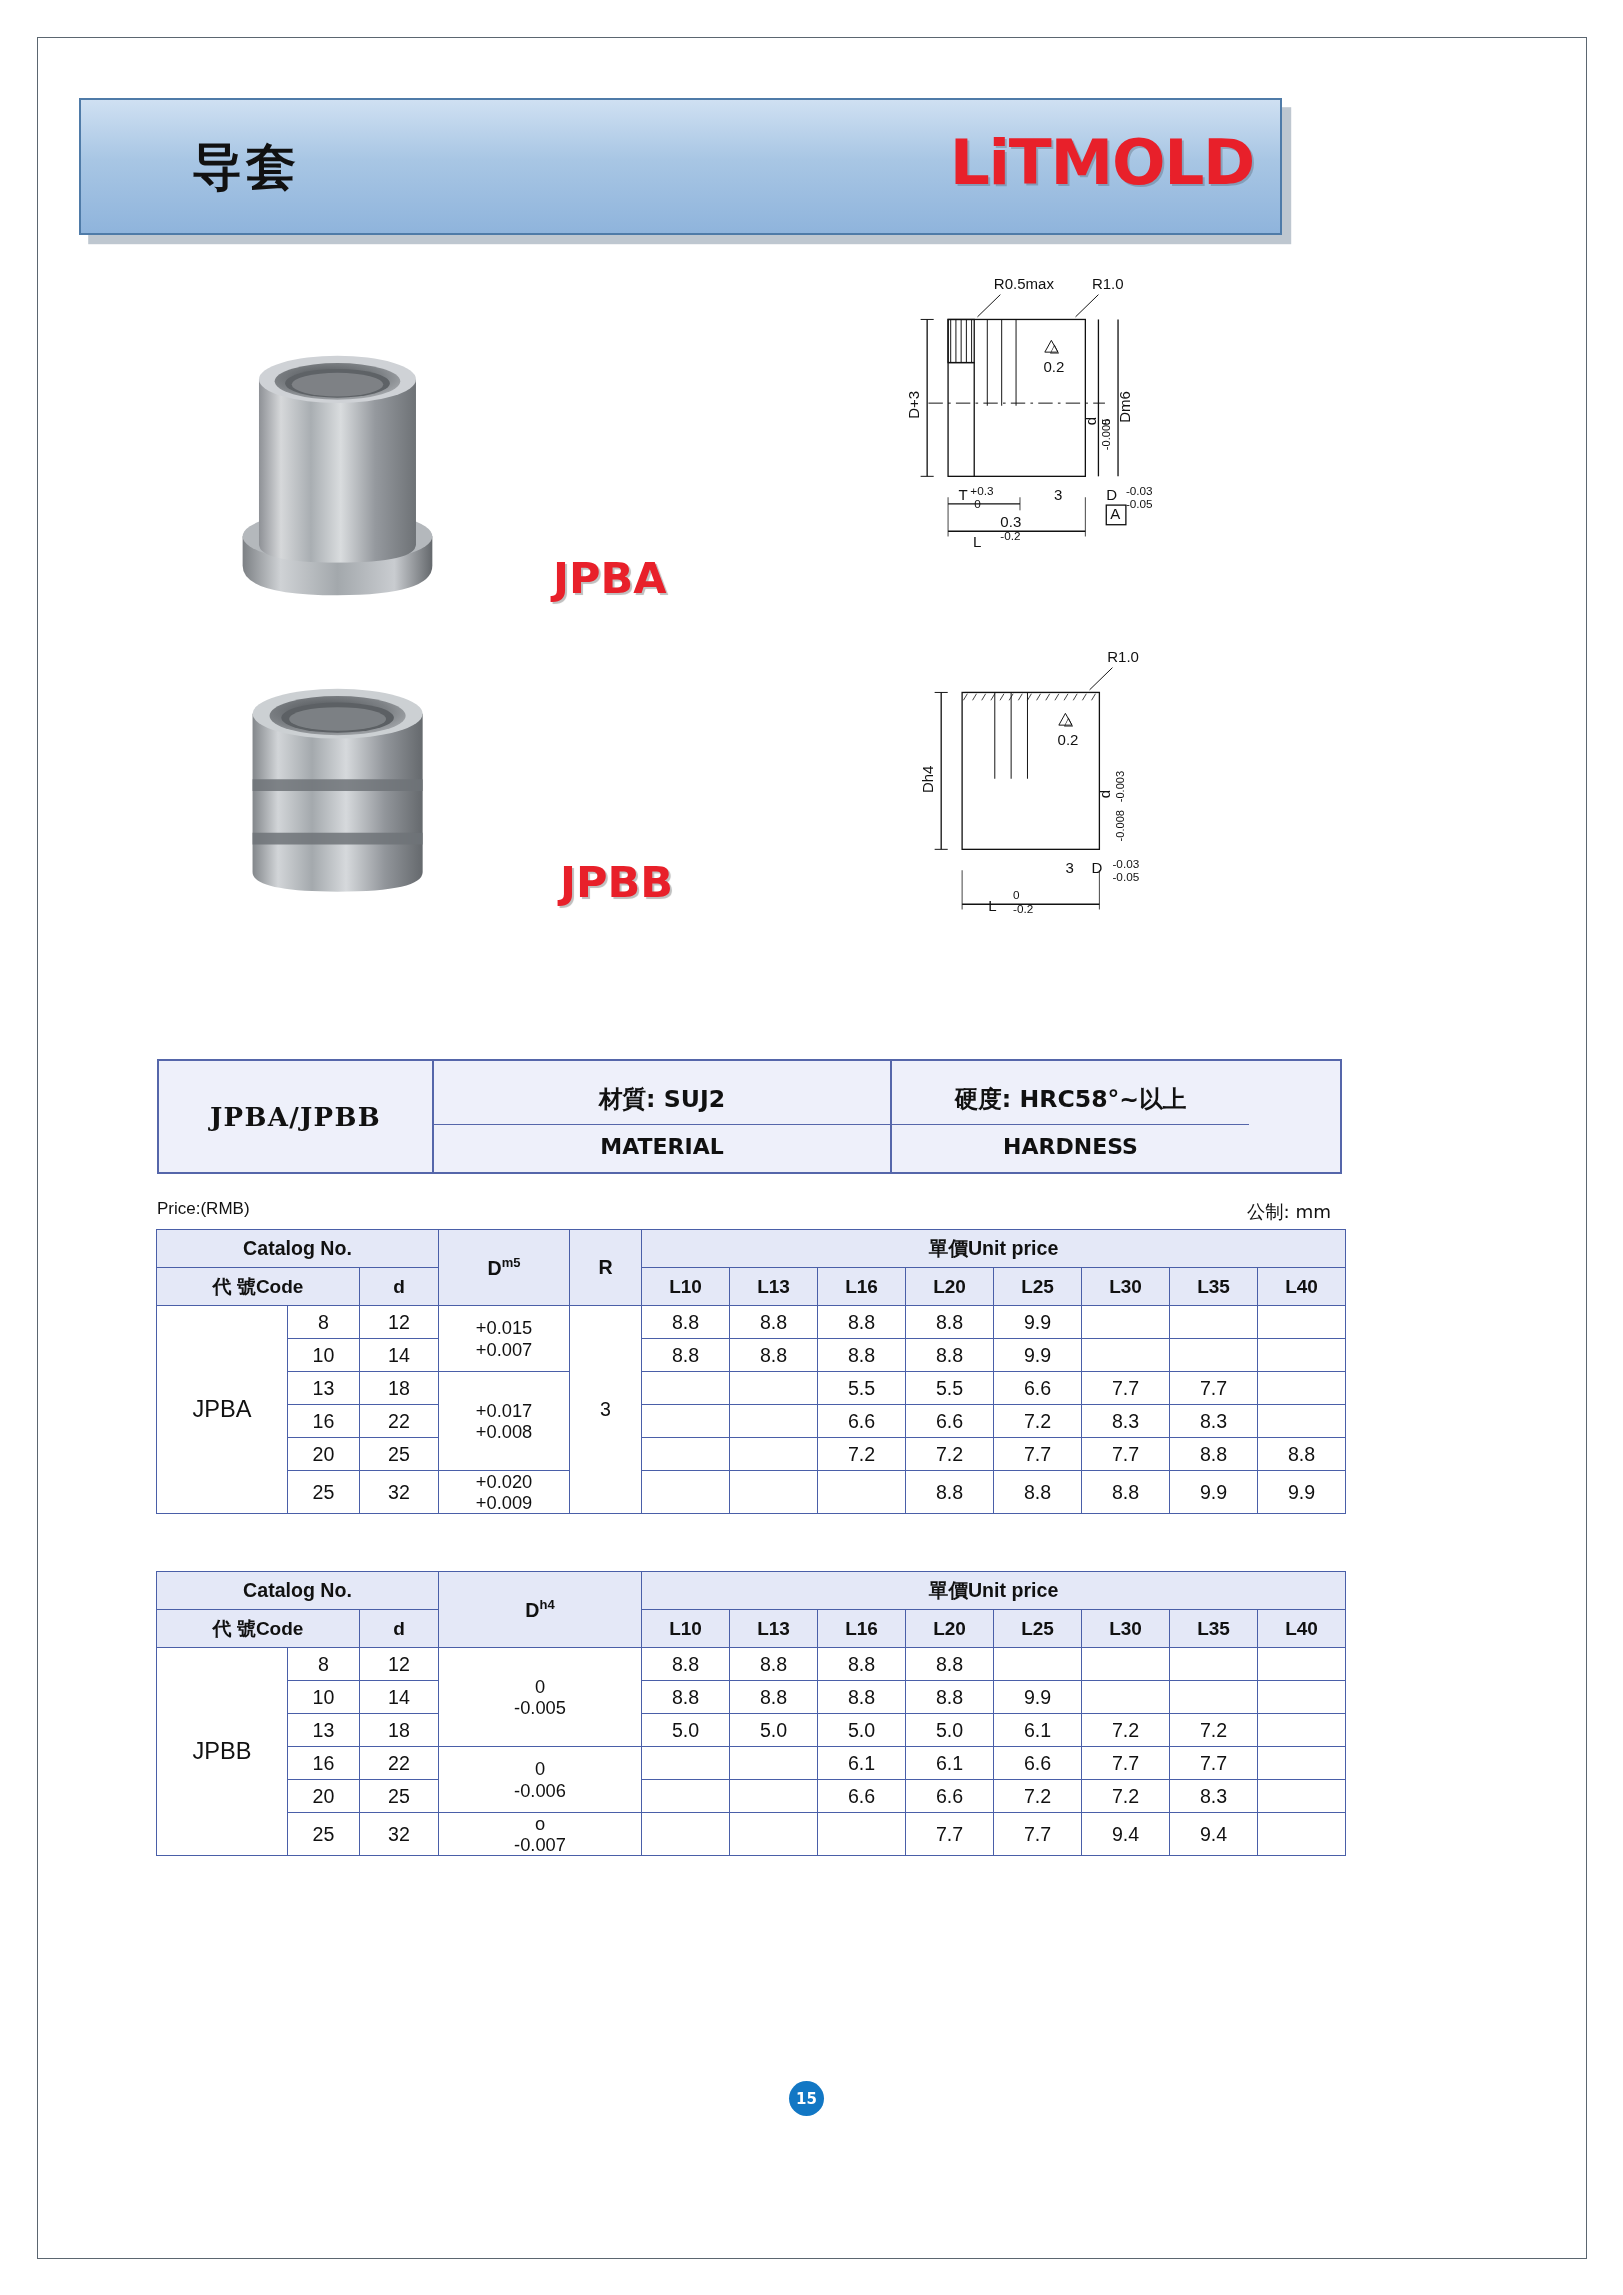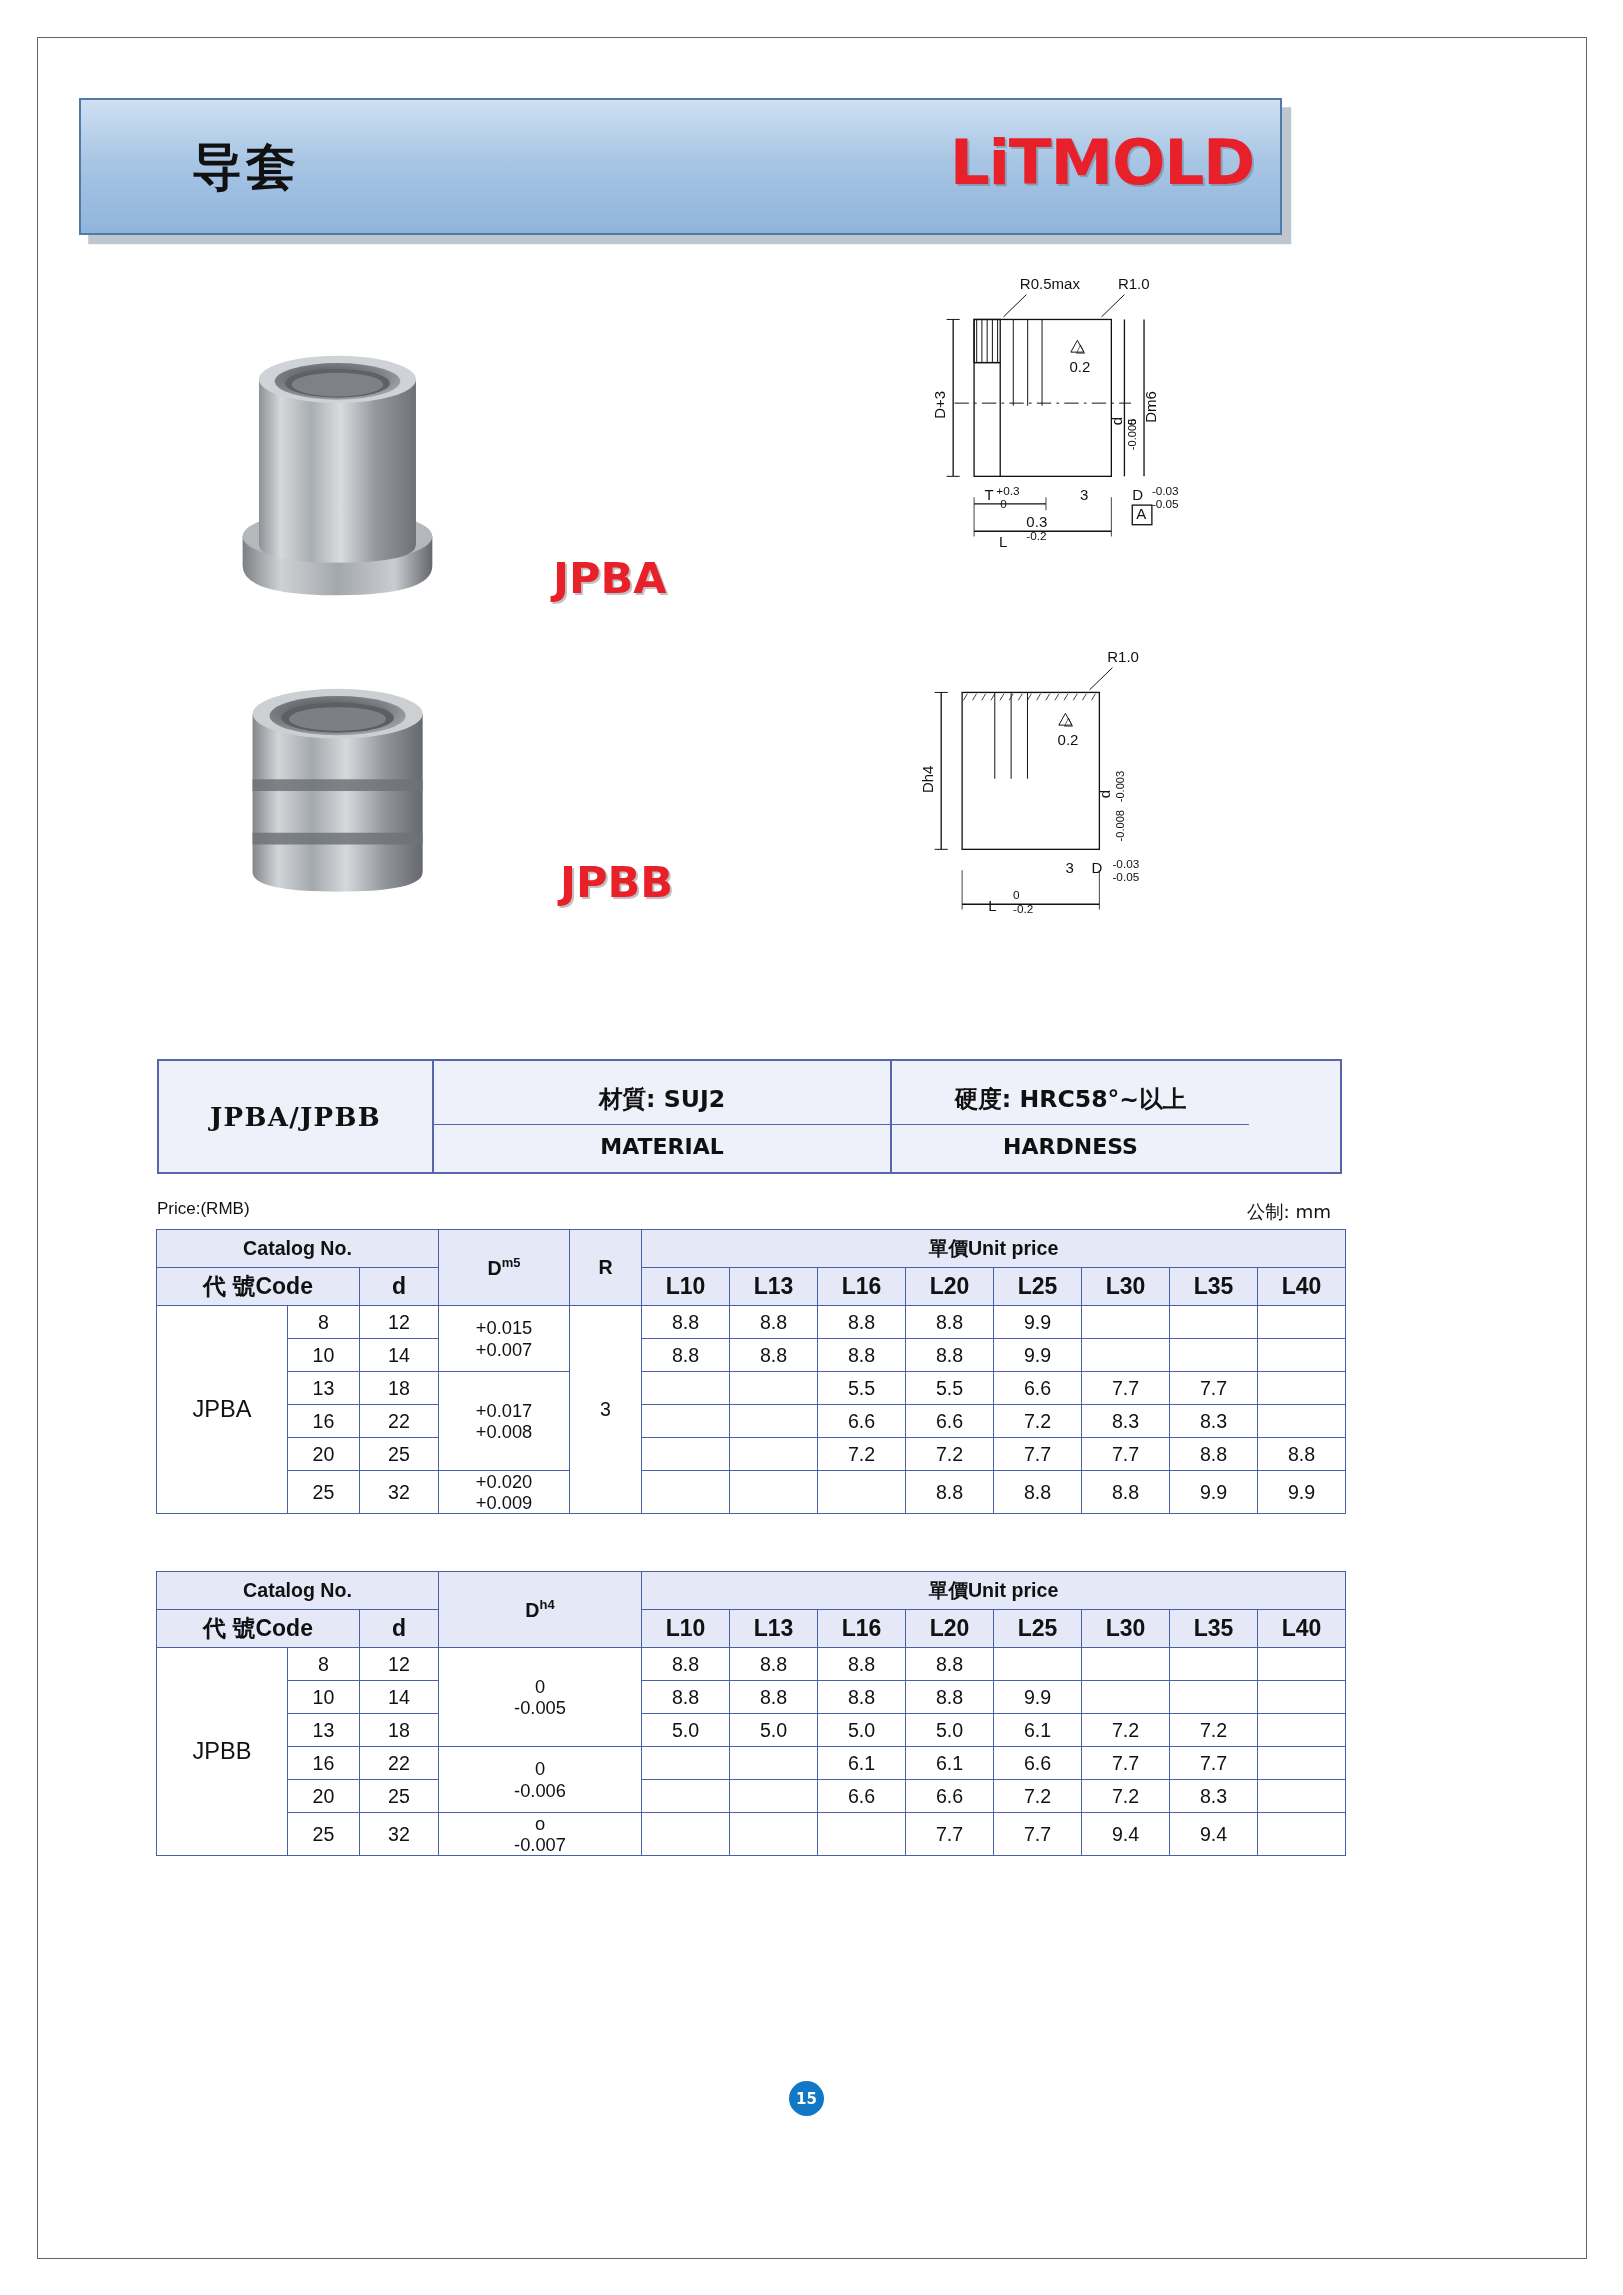--- a/index.html
+++ b/index.html
@@ -166,21 +166,21 @@
     font-family: "Liberation Sans", sans-serif;
     color: #111111;
     padding: 0;
   }
   .hdr {
     background: #e4e8f7;
     color: #17407f;
     font-weight: bold;
   }
   .hdr-big { font-size: 19.6px; }
-  .hdr-sm  { font-size: 23px; }
+  .hdr-sm  { font-size: 19px; }
   .num  { font-size: 19.6px; }
   .code-cell {
     font-size: 23.6px;
     font-weight: normal;
     font-family: "DejaVu Serif", serif;
   }
   .tol {
     font-size: 18.3px;
     line-height: 1.15;
   }
@@ -284,21 +284,21 @@
       <ellipse cx="175" cy="50" rx="130" ry="38" fill="#ccd0d3"></ellipse>
       <ellipse cx="175" cy="53" rx="104" ry="30" fill="url(#boreB)"></ellipse>
       <ellipse cx="175" cy="56" rx="86" ry="23" fill="#5c6064"></ellipse>
       <ellipse cx="175" cy="58" rx="74" ry="18" fill="#8a8e92" opacity="0.7"></ellipse>
     </svg>
   </div>
 
   <div class="label-jpba">JPBA</div>
   <div class="label-jpbb">JPBB</div>
 
-  <div class="photo" style="left:928px; top:275px;">
+  <div class="photo" style="left:902px; top:275px;">
     <svg width="419" height="353" viewBox="0 0 640 540">
       <g stroke="#111" fill="none" stroke-width="2">
 
         <rect x="70" y="68" width="40" height="66"></rect>
 
         <rect x="70" y="68" width="210" height="240"></rect>
         <line x1="110" y1="134" x2="110" y2="308"></line>
         <line x1="70" y1="134" x2="110" y2="134"></line>
 
         <g stroke-width="1.5">

